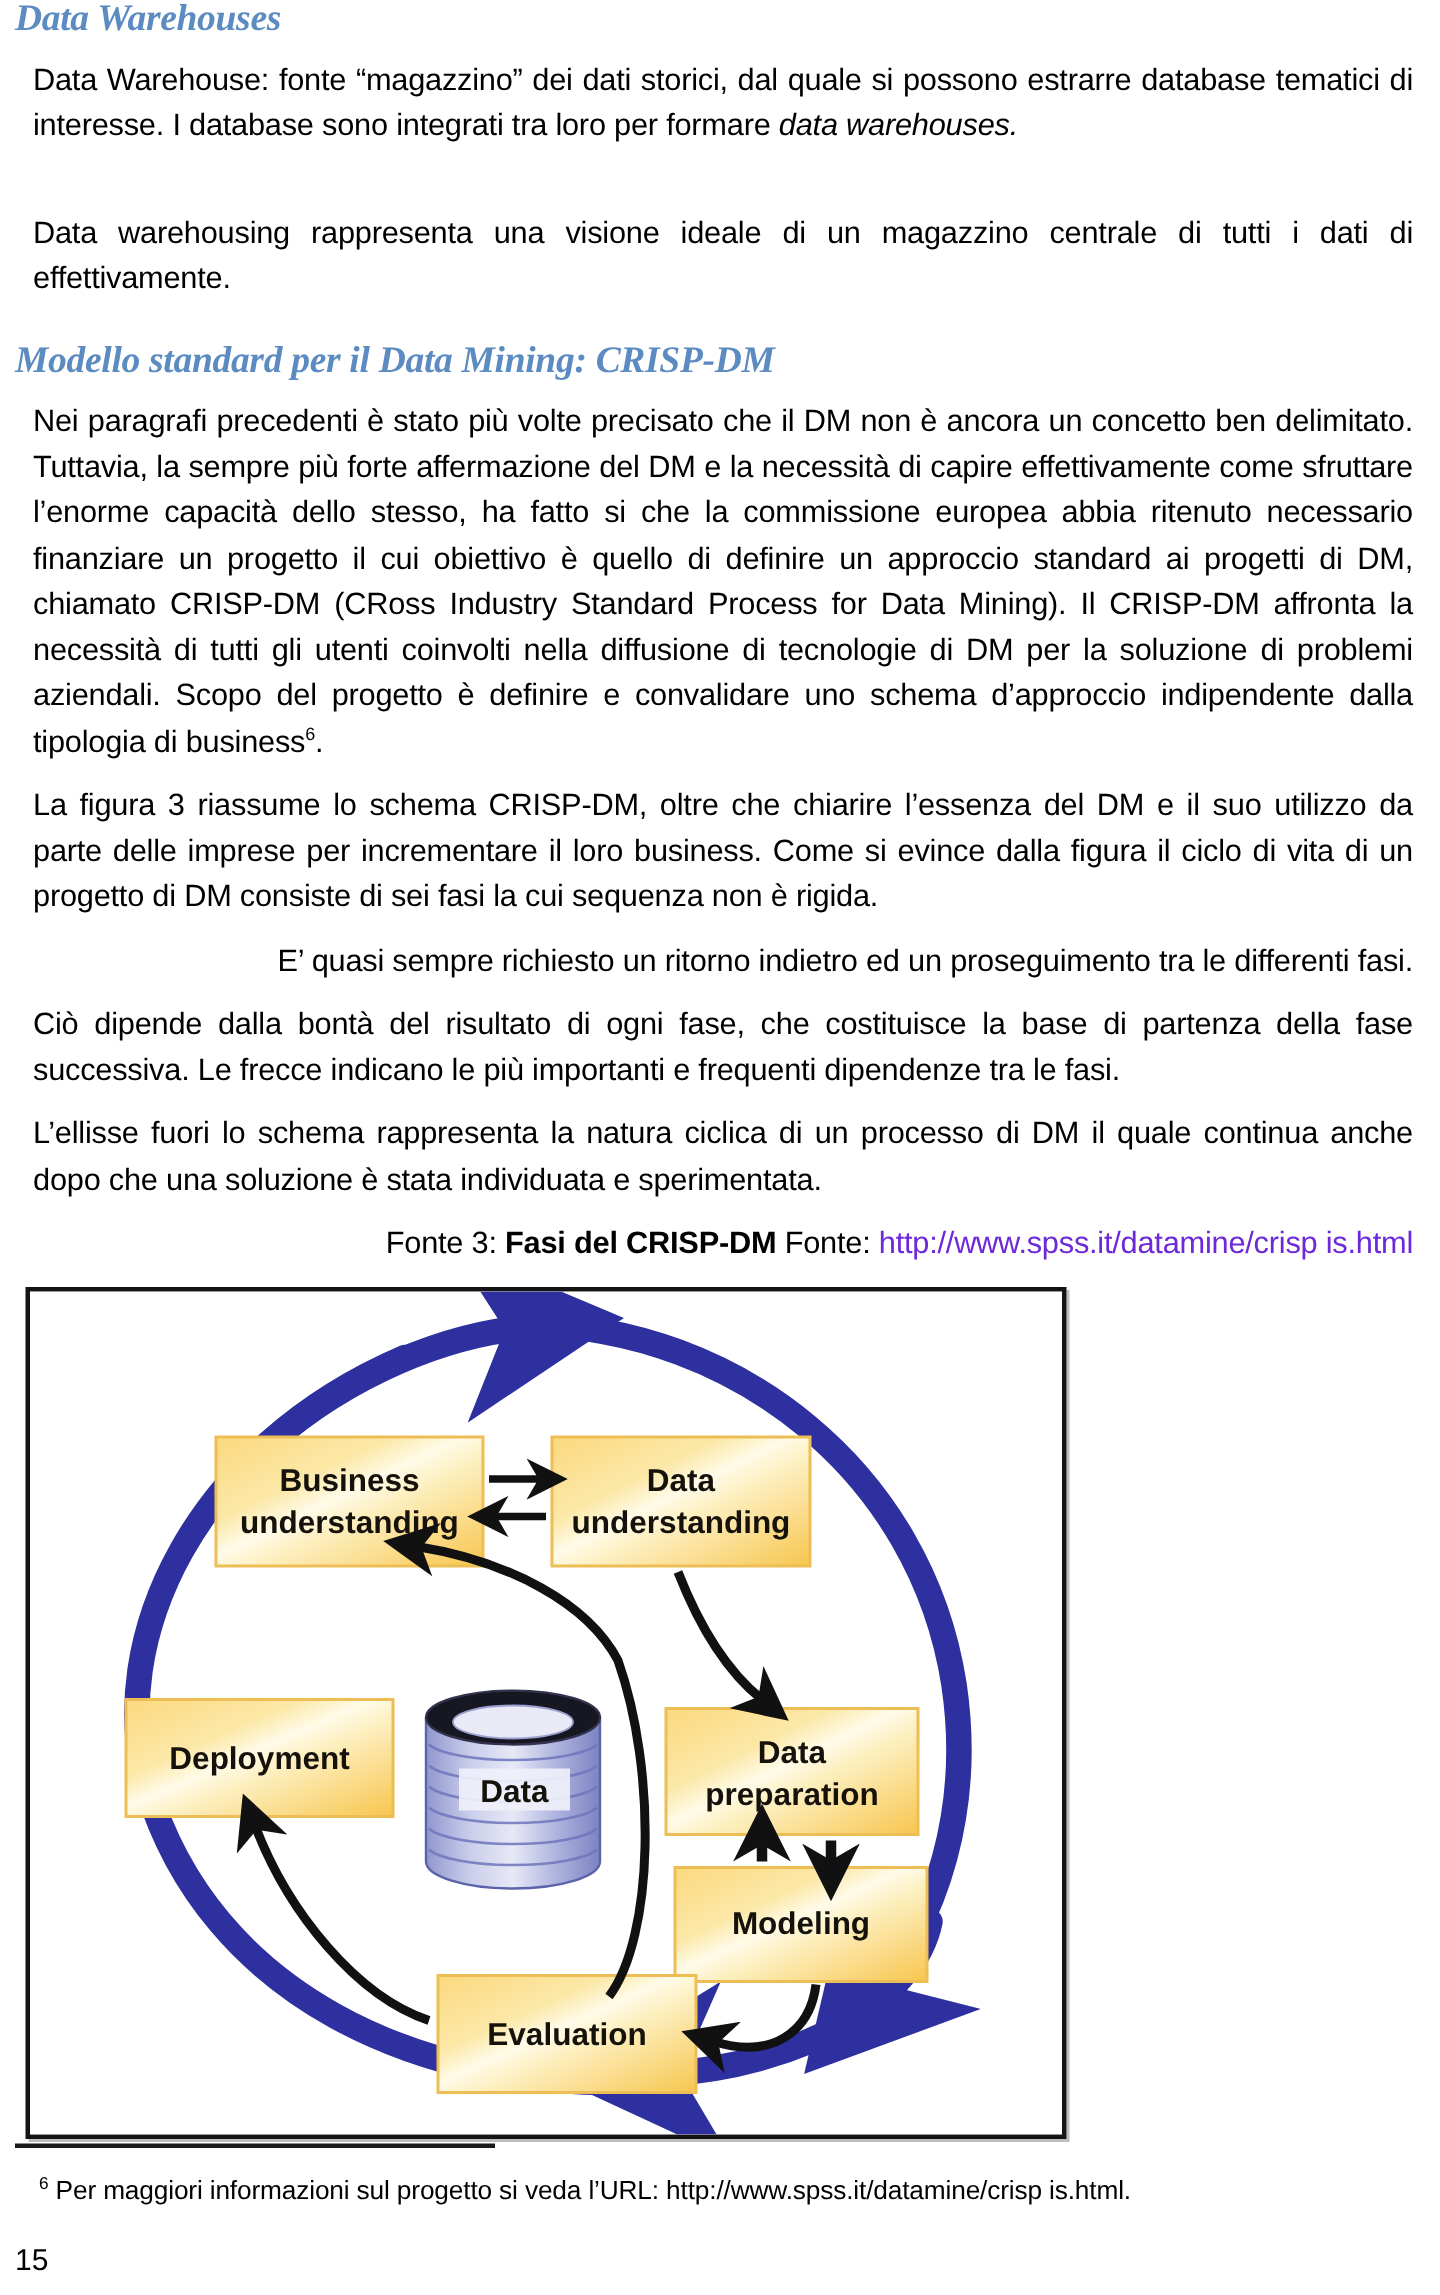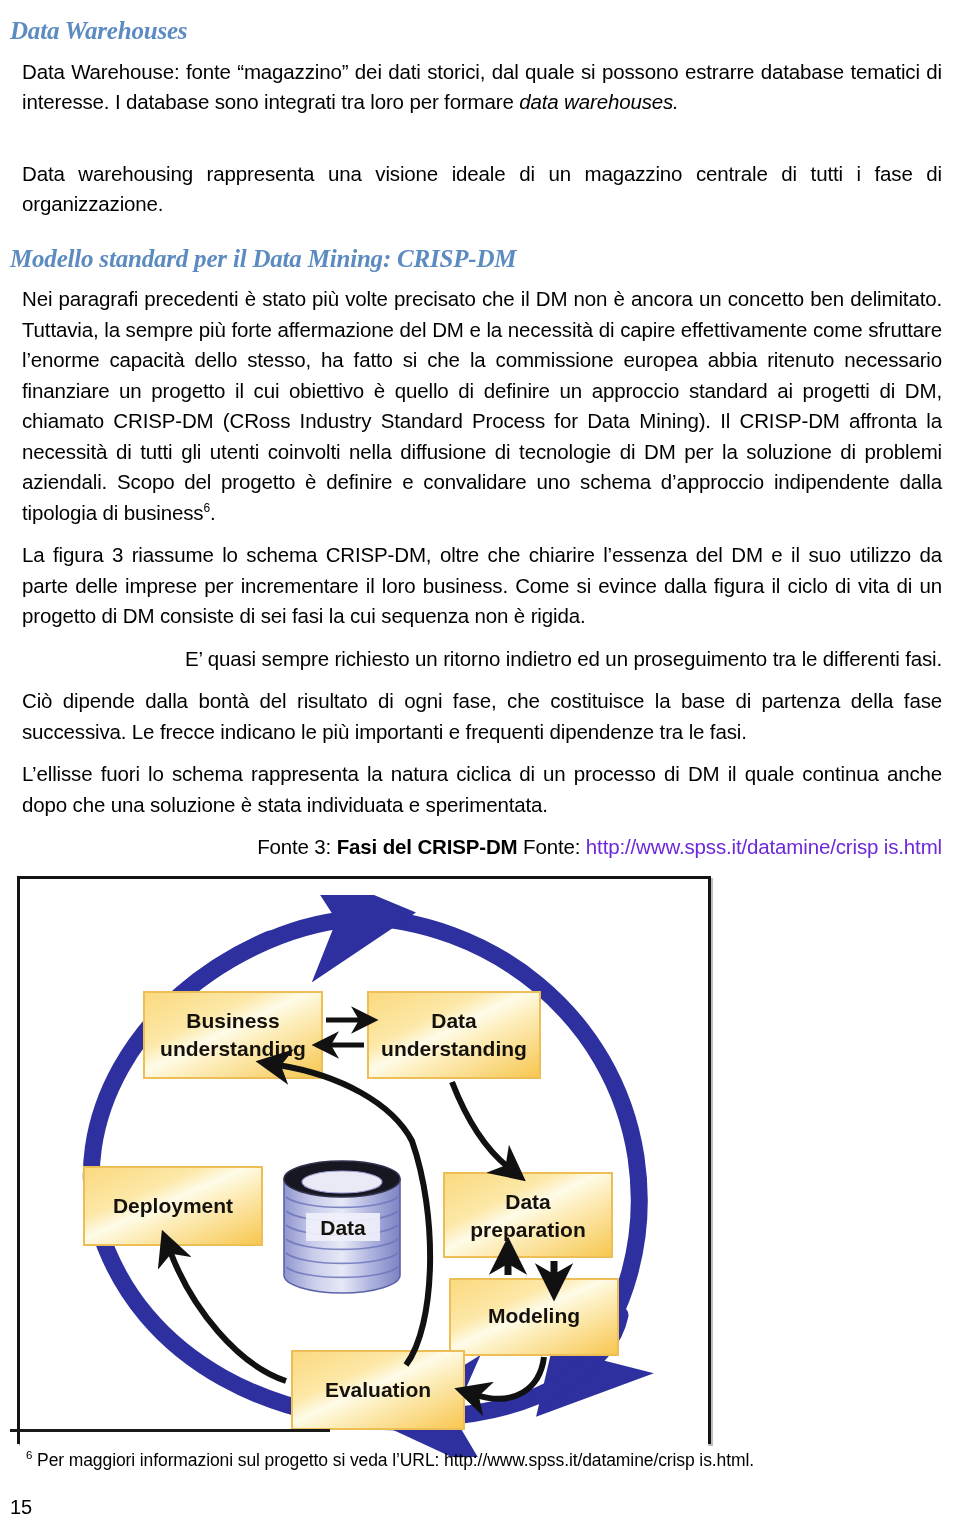--- a/index.html
+++ b/index.html
@@ -25,21 +25,21 @@
   h2.doc-h{
     font-family:"Liberation Serif", serif;
     font-style:italic;
     font-weight:bold;
     color:#5B8BC0;
     font-size:25px;
     line-height:1.06;
     margin:0;
     letter-spacing:-0.2px;
   }
-  .h-top{padding-top:18px;}
+  .h-top{padding-top:0;}
   .h-mid{padding-top:14px;}
 
   
   p.body{
     font-size:20.5px;
     line-height:30.5px;
     margin:12px;
     text-align:justify;
     text-justify:inter-word;
     letter-spacing:-0.15px;
@@ -63,21 +63,21 @@
   .figure-frame{
     position:absolute;
     inset:0;
     border:3px solid #141414;
     background:#ffffff;
     box-shadow:2px 2px 0 0 #bdbdbd;
     box-sizing:border-box;
   }
   .diagram{
     position:absolute;
-    left:3px; top:19px;
+    left:3px; top:3px;
     width:688px; height:562px;
     overflow:hidden;
   }
   .diagram svg{display:block;width:100%;height:100%;}
 
   
   .footnote-area{
     position:absolute;
     left:10px;
     bottom:0;
@@ -106,21 +106,21 @@
 <body>
 
 <div class="page">
 
   <h2 class="doc-h h-top">Data Warehouses</h2>
 
   <p class="body"><span>Data Warehouse: fonte “magazzino” dei dati storici, dal quale si possono estrarre database tematici di interesse. I database sono integrati tra loro per formare </span><span class="it">data warehouses.</span></p>
 
   <div class="gap"></div>
 
-  <p class="body">Data warehousing rappresenta una visione ideale di un magazzino centrale di tutti i fase di organizzazione.</p>
+  <p class="body">Data warehousing rappresenta una visione ideale di un magazzino centrale di tutti i dati di effettivamente.</p>
 
   <h2 class="doc-h h-mid">Modello standard per il Data Mining: CRISP-DM</h2>
 
   <p class="body"><span>Nei paragrafi precedenti è stato più volte precisato che il DM non è ancora un concetto ben delimitato. Tuttavia, la sempre più forte affermazione del DM e la necessità di capire effettivamente come sfruttare l’enorme capacità dello stesso, ha fatto si che la commissione europea abbia ritenuto necessario finanziare un progetto il cui obiettivo è quello di definire un approccio standard ai progetti di DM, chiamato CRISP-DM (CRoss Industry Standard Process for Data Mining). Il CRISP-DM affronta la necessità di tutti gli utenti coinvolti nella diffusione di tecnologie di DM per la soluzione di problemi aziendali. Scopo del progetto è definire e convalidare uno schema d’approccio indipendente dalla tipologia di business</span><sup>6</sup><span>.</span></p>
 
   <p class="body">La figura 3 riassume lo schema CRISP-DM, oltre che chiarire l’essenza del DM e il suo utilizzo da parte delle imprese per incrementare il loro business. Come si evince dalla figura il ciclo di vita di un progetto di DM consiste di sei fasi la cui sequenza non è rigida.</p>
 
   <p class="body nojust">E’ quasi sempre richiesto un ritorno indietro ed un proseguimento tra le differenti fasi.</p>
 
   <p class="body">Ciò dipende dalla bontà del risultato di ogni fase, che costituisce la base di partenza della fase successiva. Le frecce indicano le più importanti e frequenti dipendenze tra le fasi.</p>

